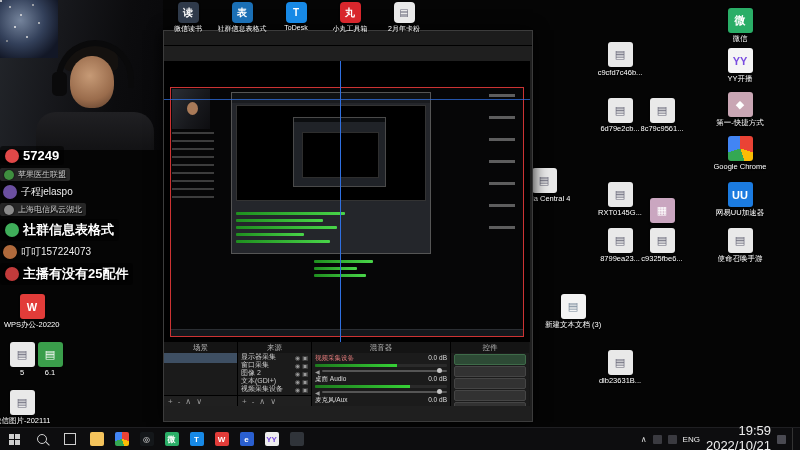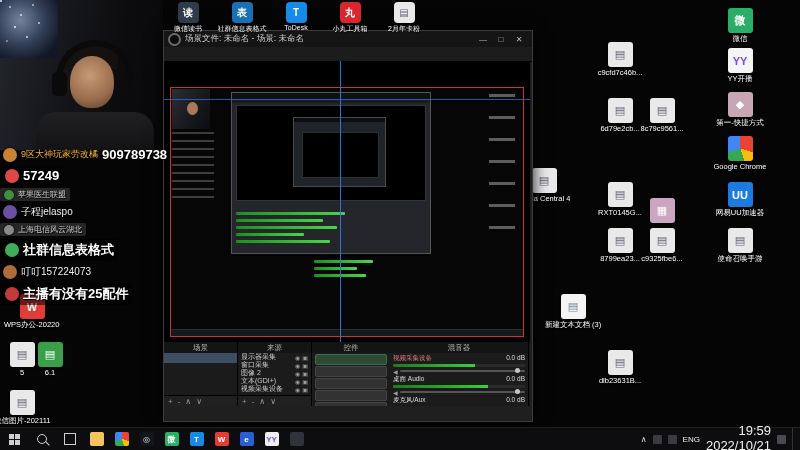--- a/index.html
+++ b/index.html
@@ -146,25 +146,20 @@
       </div>
     <div class="wc-hair"></div>
     <div class="wc-headset"></div>
     <div class="wc-face"></div>
     <div class="wc-earcup"></div>
     <div class="wc-body"></div>
   </div>
 
   <div class="abs" id="chat">
 
-  <div class="chat-row m-name">
-        <span class="avatar" style="background: rgb(201, 130, 52);"></span>
-        <span class="name">9区大神玩家劳改橘</span>
-        <span class="txt">909789738</span>
-      </div>
       <div class="chat-row m-big">
         <span class="avatar" style="background: rgb(224, 72, 72);"></span>
 
         <span class="txt">57249</span>
       </div>
       <div class="chat-row m-pill">
         <span class="avatar" style="background: rgb(63, 143, 63);"></span>
 
         <span class="txt">苹果医生联盟</span>
       </div>
@@ -297,29 +292,20 @@
         <span class="dicon-img" style="background: rgb(27, 123, 224); color: rgb(255, 255, 255);">UU</span>
         <span class="dicon-label">网易UU加速器</span>
       </div>
       <div class="dicon" style="left: 712px; top: 228px;">
         <span class="dicon-img" style="background: rgb(233, 233, 233); color: rgb(102, 102, 119);">▤</span>
         <span class="dicon-label">使命召唤手游</span>
       </div>
     </div>
 
   <div class="abs" id="obs">
-    <div class="titlebar">
-      <span class="title-logo"></span>
-      <span class="title-text">场景文件: 未命名 - 场景: 未命名</span>
-      <span class="winbtns">
-        <span class="winbtn">—</span>
-        <span class="winbtn">□</span>
-        <span class="winbtn">✕</span>
-      </span>
-    </div>
     <div class="menubar">
 
     <span class="menu-item"></span>
         <span class="menu-item"></span>
         <span class="menu-item"></span>
         <span class="menu-item"></span>
         <span class="menu-item"></span>
         <span class="menu-item"></span>
         <span class="menu-item"></span>
       </div>
@@ -408,73 +394,73 @@
             </div>
           </div>
         <div class="dock-toolbar">
           <span>+</span>
           <span>-</span>
           <span>∧</span>
           <span>∨</span>
         </div>
       </div>
 
+      <div class="dock" style="width:138px">
+        <div class="dock-header">混音器</div>
+        <div class="dock-body">
+
+        <div class="mx">
+              <div class="mx-top">
+                <span style="color: rgb(224, 122, 122);">视频采集设备</span>
+                <span>0.0 dB</span>
+              </div>
+              <div class="mx-meter">
+                <div class="mx-fill" style="width: 62%;"></div>
+              </div>
+              <div class="mx-slider">
+                <span>◀</span>
+                <span class="mx-line">
+                  <span class="mx-knob"></span>
+                </span>
+              </div>
+            </div>
+            <div class="mx">
+              <div class="mx-top">
+                <span style="color: rgb(221, 221, 221);">桌面 Audio</span>
+                <span>0.0 dB</span>
+              </div>
+              <div class="mx-meter">
+                <div class="mx-fill" style="width: 72%;"></div>
+              </div>
+              <div class="mx-slider">
+                <span>◀</span>
+                <span class="mx-line">
+                  <span class="mx-knob"></span>
+                </span>
+              </div>
+            </div>
+            <div class="mx">
+              <div class="mx-top">
+                <span style="color: rgb(221, 221, 221);">麦克风/Aux</span>
+                <span>0.0 dB</span>
+              </div>
+
+            </div>
+          </div>
+      </div>
+
       <div class="dock" style="width:78px;border-right:none">
         <div class="dock-header">控件</div>
         <div class="dock-body">
 
         <div class="ctl-btn btn-live"></div>
             <div class="ctl-btn"></div>
             <div class="ctl-btn"></div>
             <div class="ctl-btn"></div>
             <div class="ctl-btn"></div>
-          </div>
-      </div>
-
-      <div class="dock" style="width:138px">
-        <div class="dock-header">混音器</div>
-        <div class="dock-body">
-
-        <div class="mx">
-              <div class="mx-top">
-                <span style="color: rgb(224, 122, 122);">视频采集设备</span>
-                <span>0.0 dB</span>
-              </div>
-              <div class="mx-meter">
-                <div class="mx-fill" style="width: 62%;"></div>
-              </div>
-              <div class="mx-slider">
-                <span>◀</span>
-                <span class="mx-line">
-                  <span class="mx-knob"></span>
-                </span>
-              </div>
-            </div>
-            <div class="mx">
-              <div class="mx-top">
-                <span style="color: rgb(221, 221, 221);">桌面 Audio</span>
-                <span>0.0 dB</span>
-              </div>
-              <div class="mx-meter">
-                <div class="mx-fill" style="width: 72%;"></div>
-              </div>
-              <div class="mx-slider">
-                <span>◀</span>
-                <span class="mx-line">
-                  <span class="mx-knob"></span>
-                </span>
-              </div>
-            </div>
-            <div class="mx">
-              <div class="mx-top">
-                <span style="color: rgb(221, 221, 221);">麦克风/Aux</span>
-                <span>0.0 dB</span>
-              </div>
-
-            </div>
           </div>
       </div>
     </div>
 
   </div>
 
   <div class="abs" id="taskbar">
     <div class="tb-btn">
       <span class="win-grid">
           <i></i>

